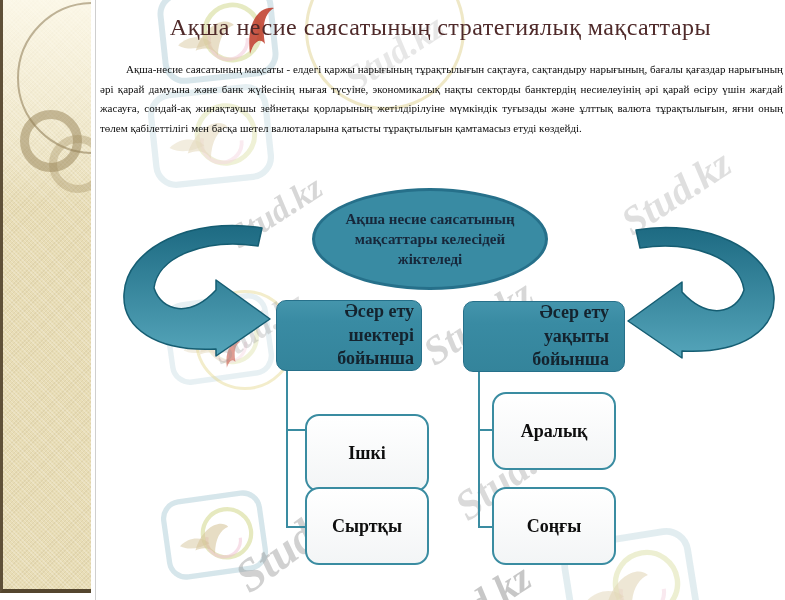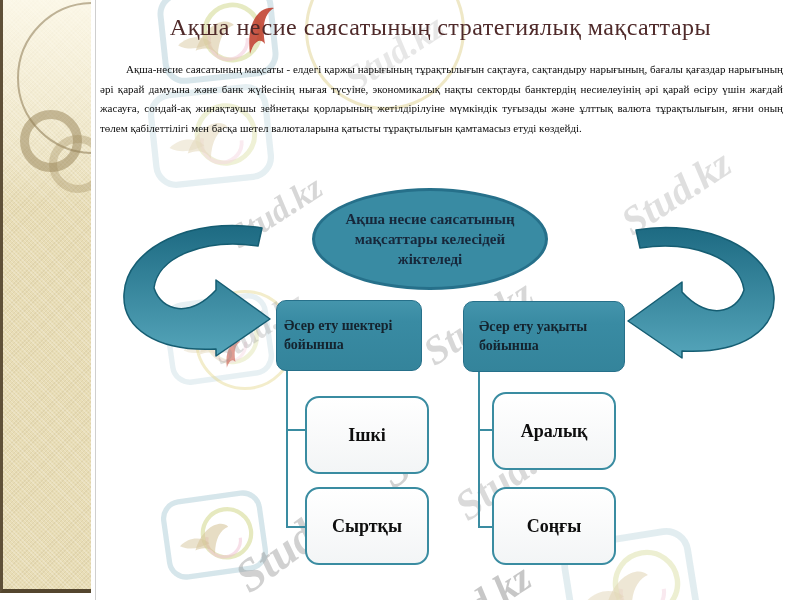--- a/index.html
+++ b/index.html
@@ -38,30 +38,30 @@
   
   .root-ellipse{position:absolute;left:312px;top:188px;width:236px;height:102px;
     background:var(--teal-fill,#398ba3);border:3px solid var(--teal-border,#26708a);
     border-radius:50%;box-sizing:border-box;display:flex;align-items:center;justify-content:center;}
   .root-ellipse .txt{width:178px;text-align:center;font-weight:bold;font-size:15px;
     line-height:1.35;color:#17273a;}
   .branch-box{position:absolute;width:146px;height:71px;border-radius:10px;box-sizing:border-box;
     background:linear-gradient(180deg,#4495ac, var(--teal-fill,#398ba3) 30%, #34849b);
     border:1px solid var(--teal-border,#2e7d93);
     display:flex;align-items:center;justify-content:center;}
-  .branch-box .txt{width:130px;text-align:left;font-weight:bold;font-size:14px;
+  .branch-box .txt{width:130px;text-align:right;font-weight:bold;font-size:18px;
     line-height:1.3;color:#14232e;}
   .bb-left{left:276px;top:300px;}
   .bb-right{left:463px;top:301px;width:162px;}
   .leaf-box{position:absolute;width:124px;height:78px;border-radius:14px;box-sizing:border-box;
     background:linear-gradient(180deg,#ffffff,#f3f5f6);
     border:2px solid var(--teal-line,#3a8ca1);
     display:flex;align-items:center;justify-content:center;
     font-weight:bold;font-size:18px;color:#0e0e0e;}
-  .lb-1{left:305px;top:396px;}
+  .lb-1{left:305px;top:414px;}
   .lb-2{left:305px;top:487px;text-align:center;}
   .lb-3{left:492px;top:392px;}
   .lb-4{left:492px;top:487px;text-align:right;}
   .conn{position:absolute;background:var(--teal-line,#3a8ca1);}
 
   .arrow-svg{position:absolute;pointer-events:none;}
 </style>
 </head>
 <body>
 

